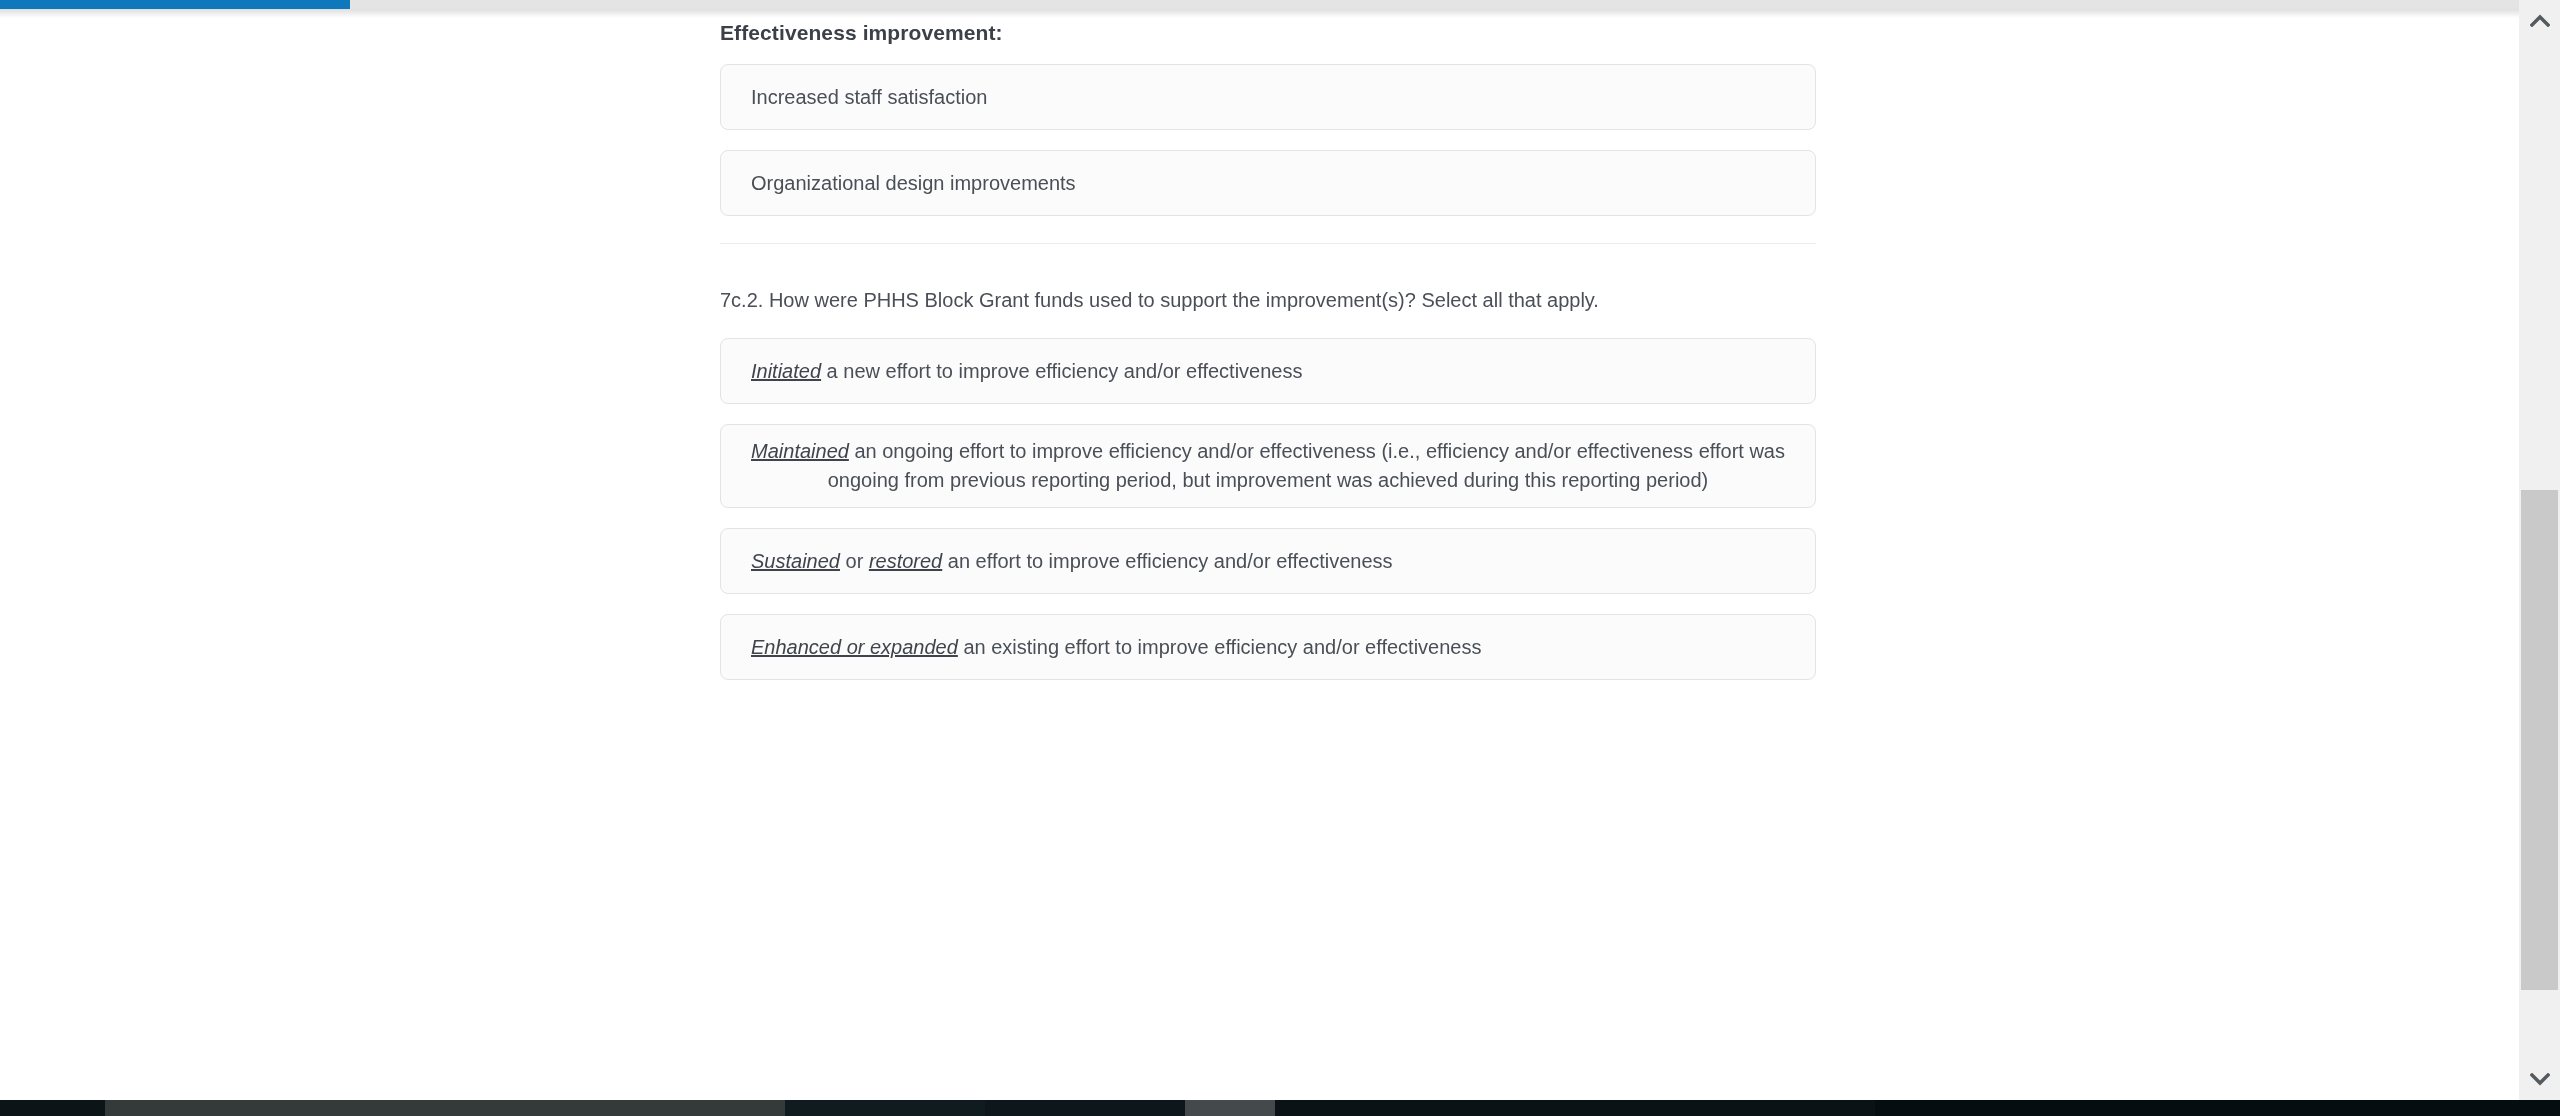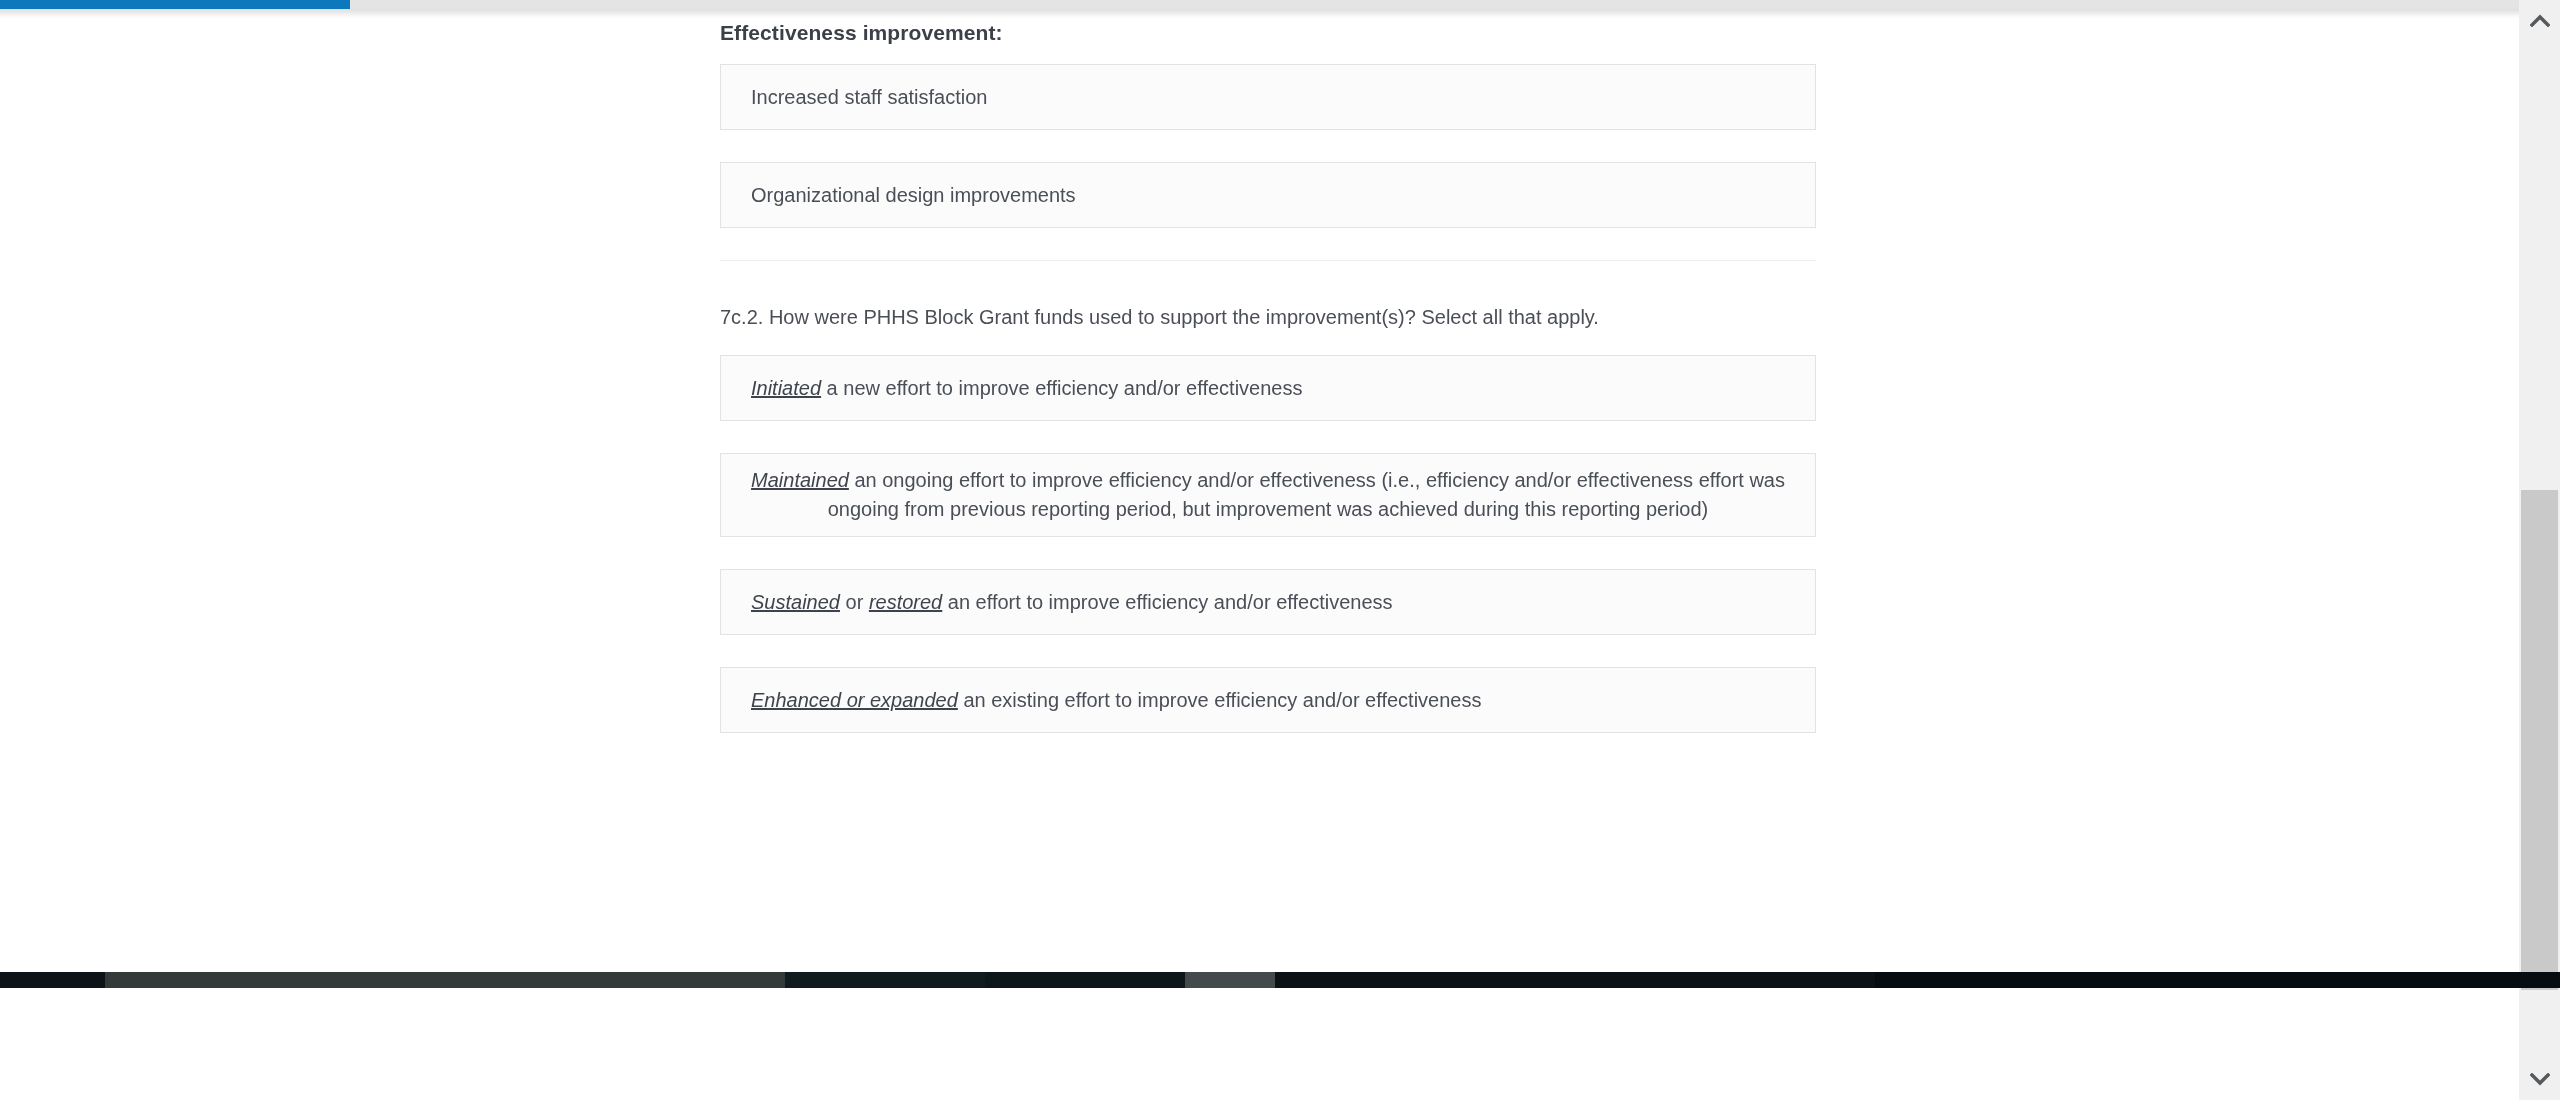--- a/index.html
+++ b/index.html
@@ -9,21 +9,21 @@
     width: 2560px;
     height: 1116px;
     overflow: hidden;
     background: #ffffff;
     font-family: "Liberation Sans", "DejaVu Sans", sans-serif;
   }
 
   .viewport {
     position: relative;
     width: 2560px;
-    height: 988px;
+    height: 1116px;
     background: #14b8a6;
   }
 
   
   .progress-track {
     position: absolute;
     top: 0; left: 0;
     width: 2519px;
     height: 9px;
     background: #e4e4e4;
@@ -67,26 +67,26 @@
     line-height: 1;
     padding-top: 22px;
     letter-spacing: 0.1px;
   }
 
   .option-list { margin-top: 21px; }
 
   .option-box {
     background: #fbfbfb;
     border: 1px solid #e3e3e3;
-    border-radius: 0;
+    border-radius: 8px;
     min-height: 66px;
     display: flex;
     align-items: center;
     padding: 12px 30px;
-    margin-bottom: 32px;
+    margin-bottom: 20px;
     font-size: 20px;
     color: #4a4f57;
     line-height: 1.43;
     cursor: pointer;
   }
 
   .option-box.tall { min-height: 84px; }
 
   .option-box .em {
     font-style: italic;

